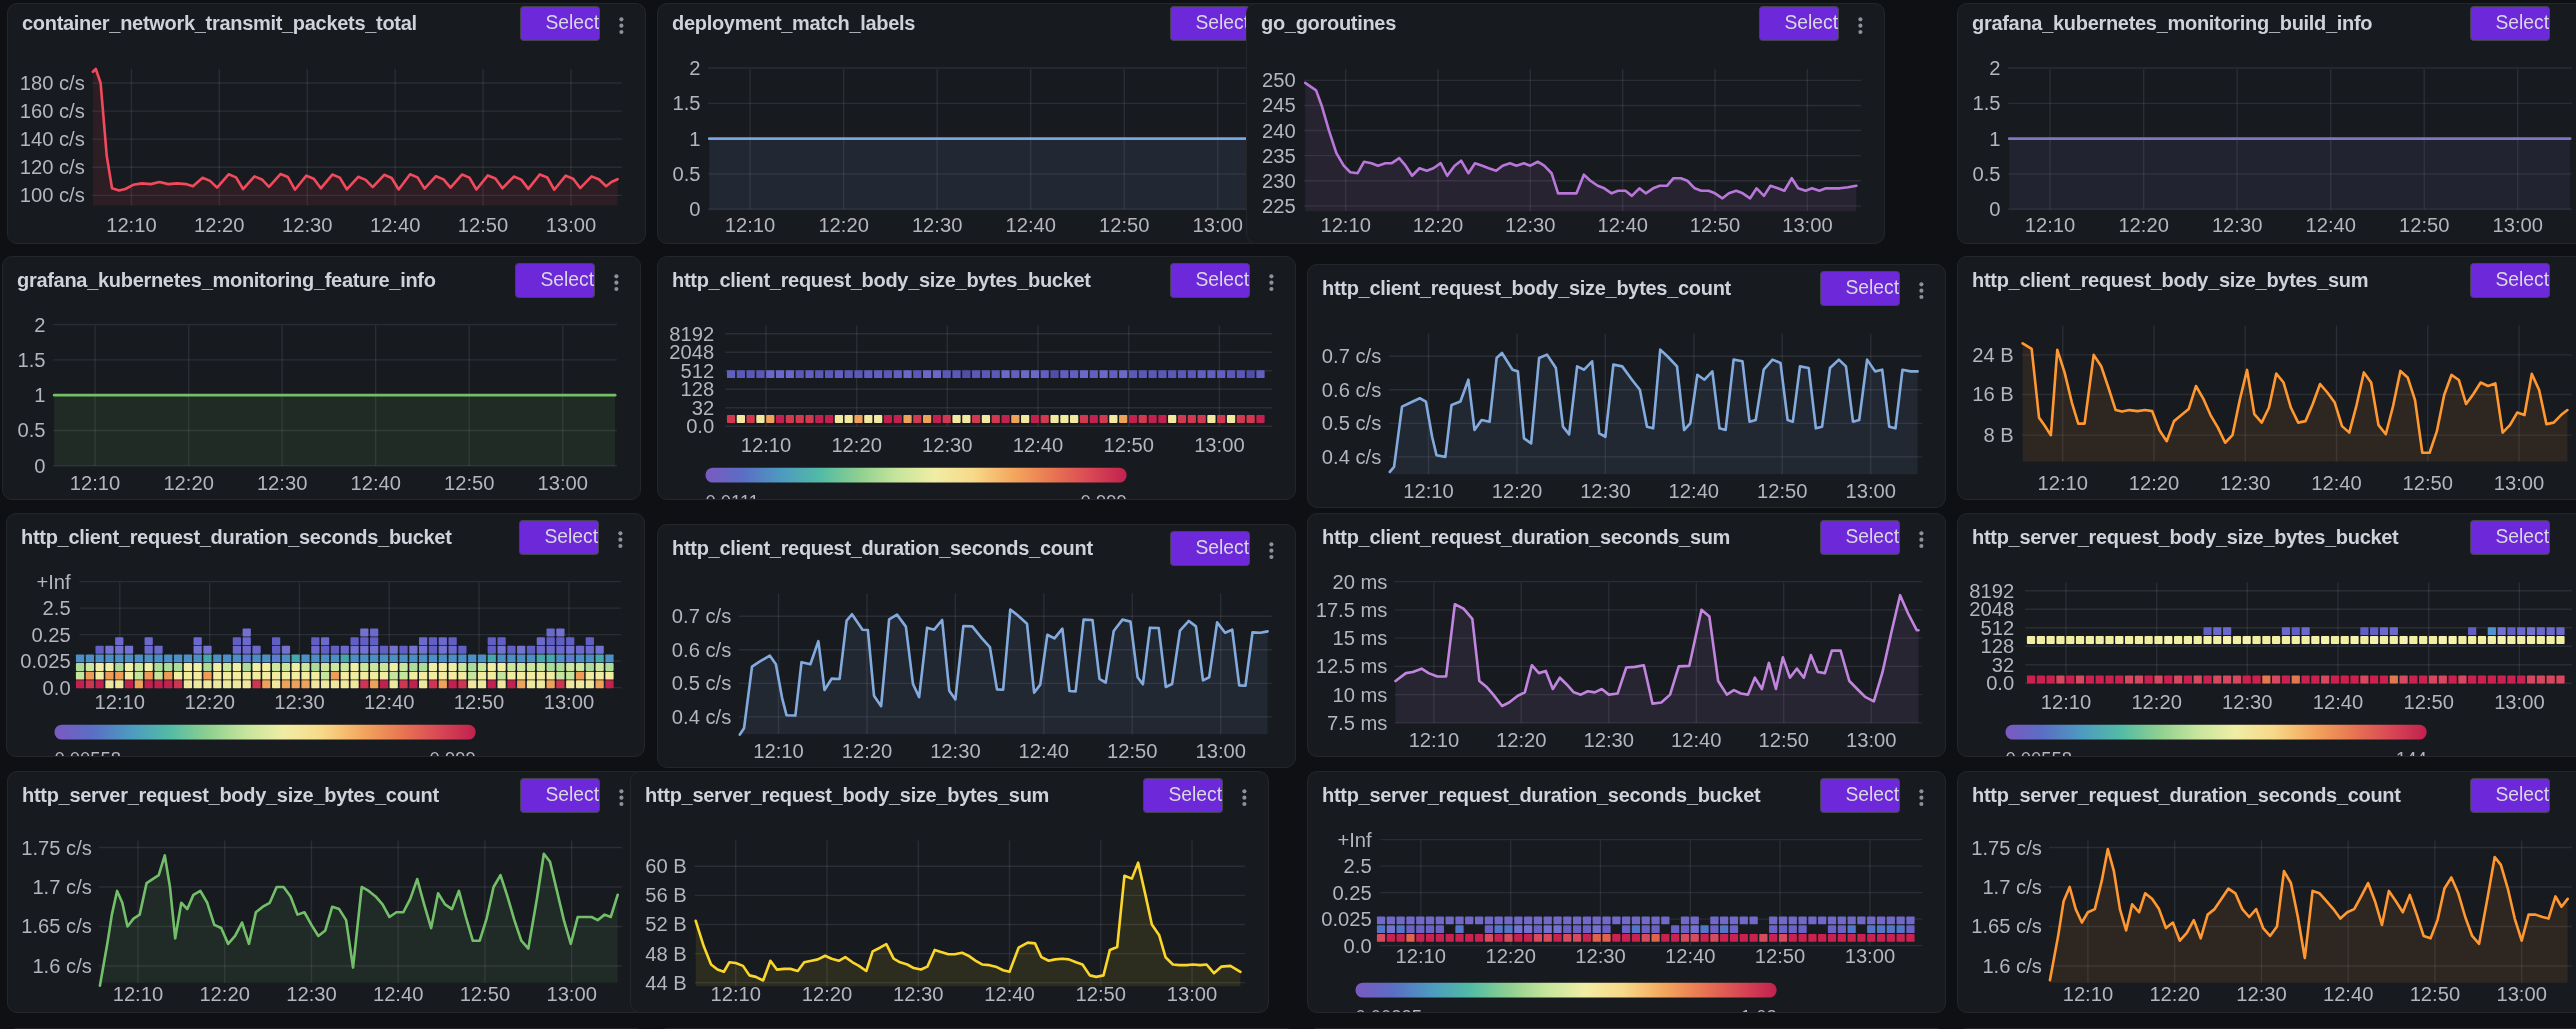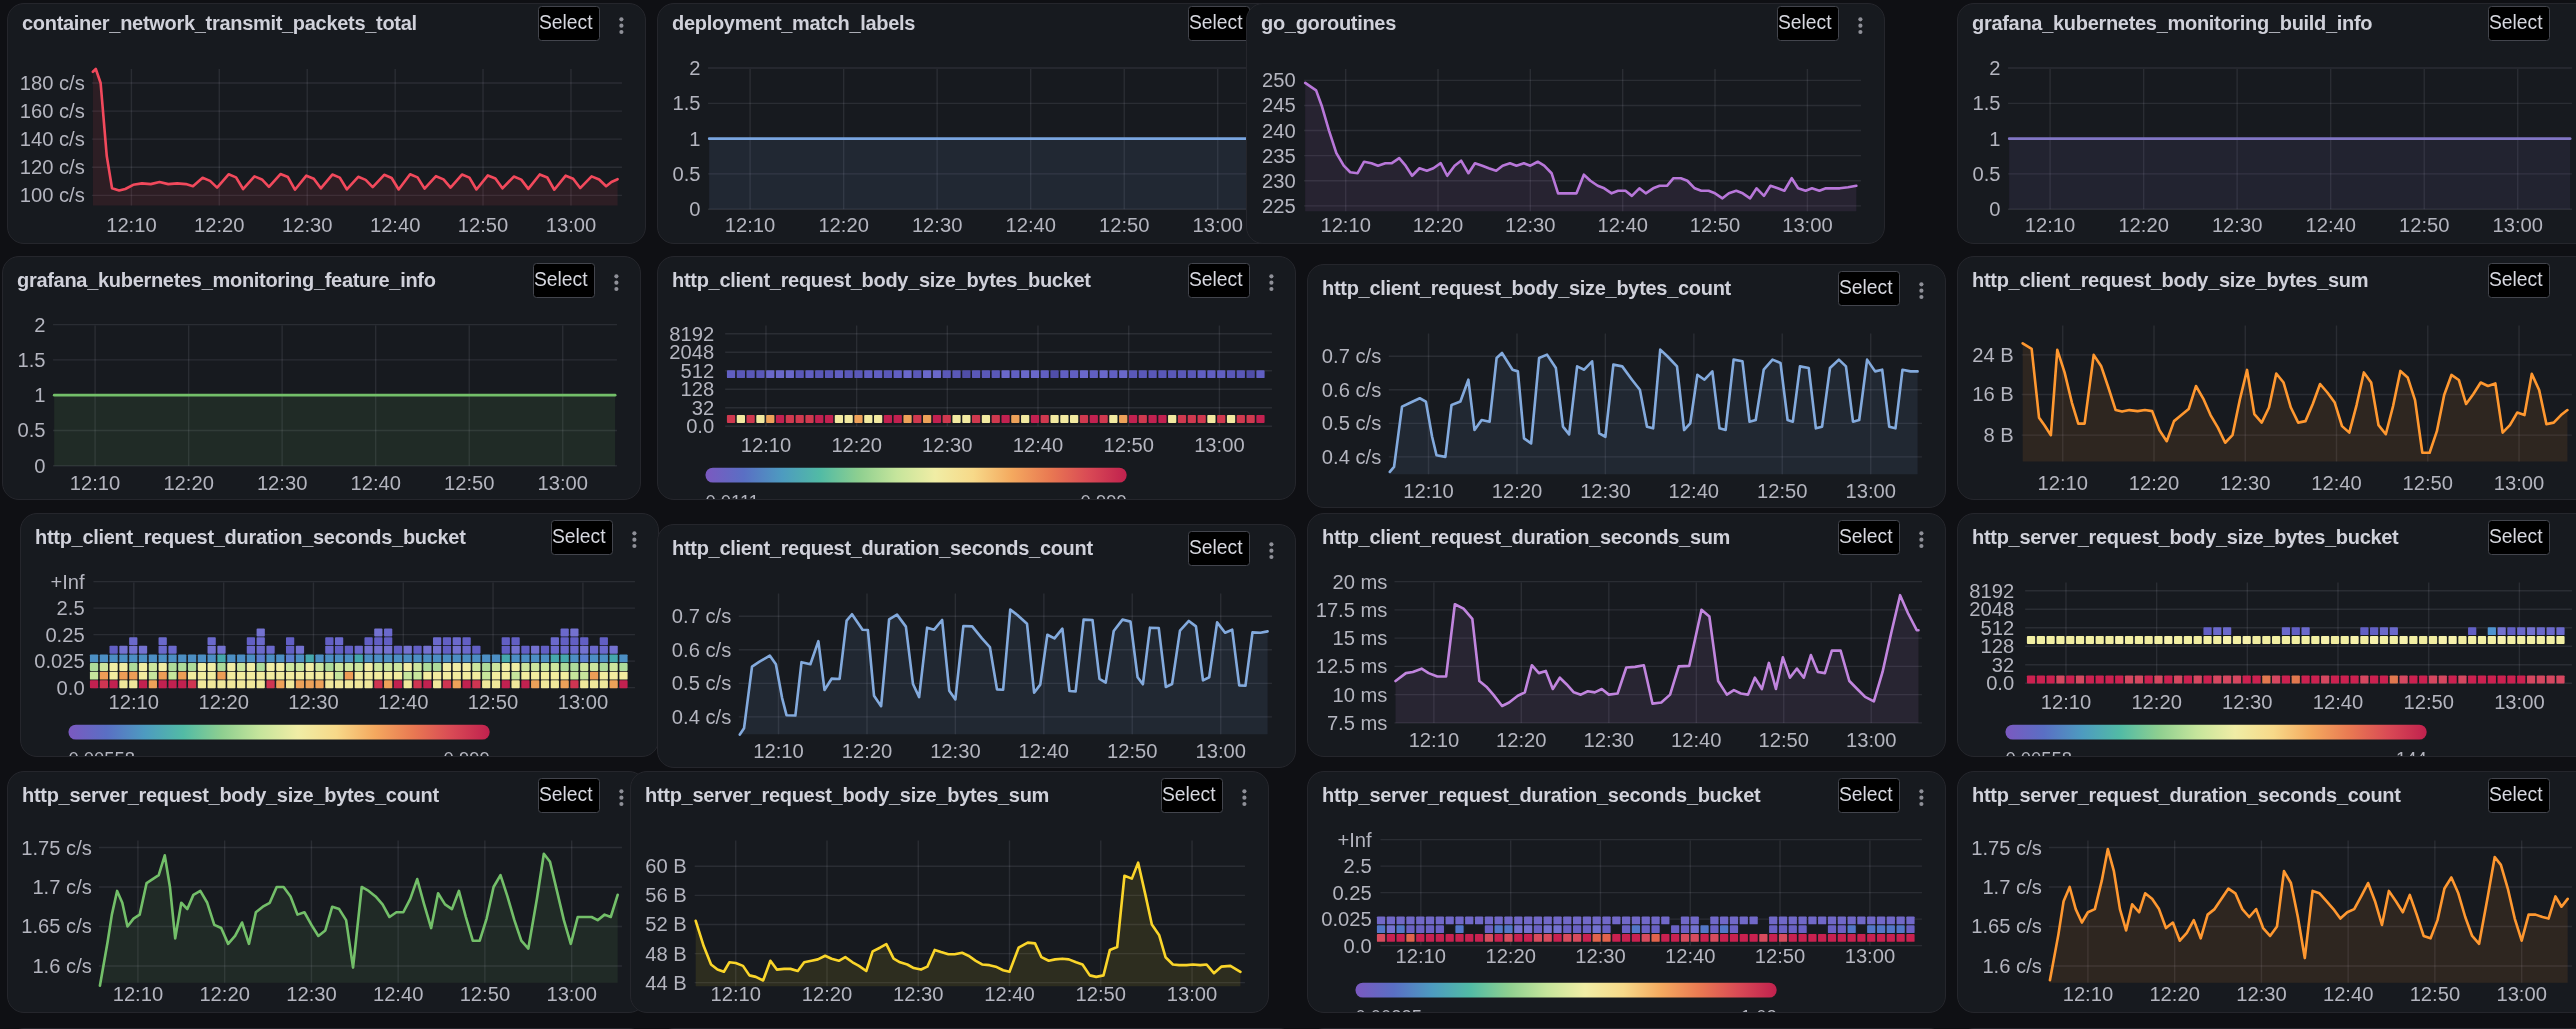--- a/index.html
+++ b/index.html
@@ -1,19 +1,19 @@
 <!DOCTYPE html>
 <html style="font-size:14px"><head><meta charset="utf-8"><style>
 html,body{margin:0;padding:0;background:#0f1014;}
 body{width:2576px;height:1030px;overflow:hidden;position:relative;font-family:"Liberation Sans",sans-serif;}
 .panel{position:absolute;width:639px;height:244px;background:#171a1f;border:1.3px solid #25262c;
-border-radius:17px;box-sizing:border-box;overflow:hidden;}
+border-radius:10px;box-sizing:border-box;overflow:hidden;}
 .ptitle{position:absolute;left:14px;top:12.3px;font-size:20px;font-weight:600;color:#d0d1da;letter-spacing:-0.3px;}
-.pbtn{position:absolute;right:45px;top:6.2px;width:62px;height:35px;line-height:32.5px;text-align:left;
-background:#000000;border:1.3px solid #43454d;border-radius:3.5px;color:#d7d8e0;
+.pbtn{position:absolute;right:45px;top:6.2px;width:80px;height:35px;line-height:32.5px;text-align:right;
+background:#6d28d9;border:1.3px solid #43454d;border-radius:3.5px;color:#d7d8e0;
 font-size:19.3px;font-weight:500;box-sizing:border-box;}
 .kebab{position:absolute;right:19.3px;top:15px;}
 .rowone .ptitle{top:8.8px;}
 .rowone .pbtn{top:2.6px;}
 .rowone .kebab{top:11.4px;}
 </style></head>
 <body>
 <div class="panel rowone" style="left:7px;top:2.6px;height:241px">
     <div class="ptitle">container_network_transmit_packets_total</div>
     <div class="pbtn">Select</div>
@@ -418,21 +418,21 @@
         <text x="430.7" y="265" font-size="23" fill="#b4b5bf" text-anchor="middle">12:40</text>
         <line x1="534.7" y1="78" x2="534.7" y2="233" stroke="rgba(204,204,220,0.11)" stroke-width="1.6"></line>
         <text x="534.7" y="265" font-size="23" fill="#b4b5bf" text-anchor="middle">12:50</text>
         <line x1="638.7" y1="78" x2="638.7" y2="233" stroke="rgba(204,204,220,0.11)" stroke-width="1.6"></line>
         <text x="638.7" y="265" font-size="23" fill="#b4b5bf" text-anchor="middle">13:00</text>
         <path d="M73.2,98.3 L83.4,104.6 L91.8,183.0 L98.0,191.6 L105.3,203.0 L112.6,105.8 L120.9,131.5 L129.2,165.8 L136.5,189.8 L143.7,189.8 L154.1,111.5 L162.5,124.1 L170.8,148.7 L179.1,174.4 L186.4,176.1 L194.7,174.4 L204.1,175.6 L212.4,174.4 L220.7,175.6 L229.0,197.3 L237.3,209.9 L245.6,187.0 L254.0,180.1 L262.3,173.3 L270.6,147.0 L278.9,161.3 L287.2,180.1 L295.6,194.4 L303.9,211.6 L312.2,203.0 L320.5,163.0 L328.8,128.7 L337.1,179.0 L345.5,188.7 L353.8,171.5 L362.1,132.7 L370.4,143.0 L378.7,171.5 L387.1,188.7 L395.4,187.0 L403.7,167.5 L412.0,144.7 L420.3,154.4 L428.7,165.8 L437.0,192.7 L445.3,200.1 L453.6,168.7 L461.9,131.5 L470.2,143.0 L478.6,191.6 L486.9,201.9 L495.2,169.8 L503.5,129.8 L511.8,137.2 L520.2,163.0 L528.5,223.0 L536.8,223.0 L545.1,198.4 L553.4,157.2 L561.7,134.4 L570.1,140.1 L578.4,167.5 L586.7,156.1 L595.0,143.0 L603.3,147.0 L611.7,144.1 L620.0,200.1 L628.3,191.6 L636.6,177.3 L644.9,180.1 L653.2,133.2 L661.6,151.5 L669.9,190.4 L678.2,188.7 L686.5,180.1 L693.8,174.4 L693.8,233 L73.2,233 Z" fill="#FF9830" fill-opacity="0.1" stroke="none"></path>
         <path d="M73.2,98.3 L83.4,104.6 L91.8,183.0 L98.0,191.6 L105.3,203.0 L112.6,105.8 L120.9,131.5 L129.2,165.8 L136.5,189.8 L143.7,189.8 L154.1,111.5 L162.5,124.1 L170.8,148.7 L179.1,174.4 L186.4,176.1 L194.7,174.4 L204.1,175.6 L212.4,174.4 L220.7,175.6 L229.0,197.3 L237.3,209.9 L245.6,187.0 L254.0,180.1 L262.3,173.3 L270.6,147.0 L278.9,161.3 L287.2,180.1 L295.6,194.4 L303.9,211.6 L312.2,203.0 L320.5,163.0 L328.8,128.7 L337.1,179.0 L345.5,188.7 L353.8,171.5 L362.1,132.7 L370.4,143.0 L378.7,171.5 L387.1,188.7 L395.4,187.0 L403.7,167.5 L412.0,144.7 L420.3,154.4 L428.7,165.8 L437.0,192.7 L445.3,200.1 L453.6,168.7 L461.9,131.5 L470.2,143.0 L478.6,191.6 L486.9,201.9 L495.2,169.8 L503.5,129.8 L511.8,137.2 L520.2,163.0 L528.5,223.0 L536.8,223.0 L545.1,198.4 L553.4,157.2 L561.7,134.4 L570.1,140.1 L578.4,167.5 L586.7,156.1 L595.0,143.0 L603.3,147.0 L611.7,144.1 L620.0,200.1 L628.3,191.6 L636.6,177.3 L644.9,180.1 L653.2,133.2 L661.6,151.5 L669.9,190.4 L678.2,188.7 L686.5,180.1 L693.8,174.4" fill="none" stroke="#FF9830" stroke-width="3" stroke-linejoin="round" stroke-linecap="round"></path>
       </g>
     </svg>
   </div>
-<div class="panel" style="left:20px;top:513px;height:244px">
+<div class="panel" style="left:6px;top:513px;height:244px">
     <div class="ptitle">http_client_request_duration_seconds_bucket</div>
     <div class="pbtn">Select</div>
     <svg class="kebab" width="8.8" height="26" viewBox="0 0 10 30">
       <circle cx="5" cy="5" r="2.4" fill="#8f9098"></circle>
       <circle cx="5" cy="12.3" r="2.4" fill="#8f9098"></circle>
       <circle cx="5" cy="19.6" r="2.4" fill="#8f9098"></circle>
     </svg>
     <svg width="639" height="244" style="position:absolute;left:0;top:0" viewBox="0 0 727 278">
       <g transform="translate(0,0)">
         <line x1="82" y1="77.0" x2="699" y2="77.0" stroke="rgba(204,204,220,0.11)" stroke-width="1.6"></line>

